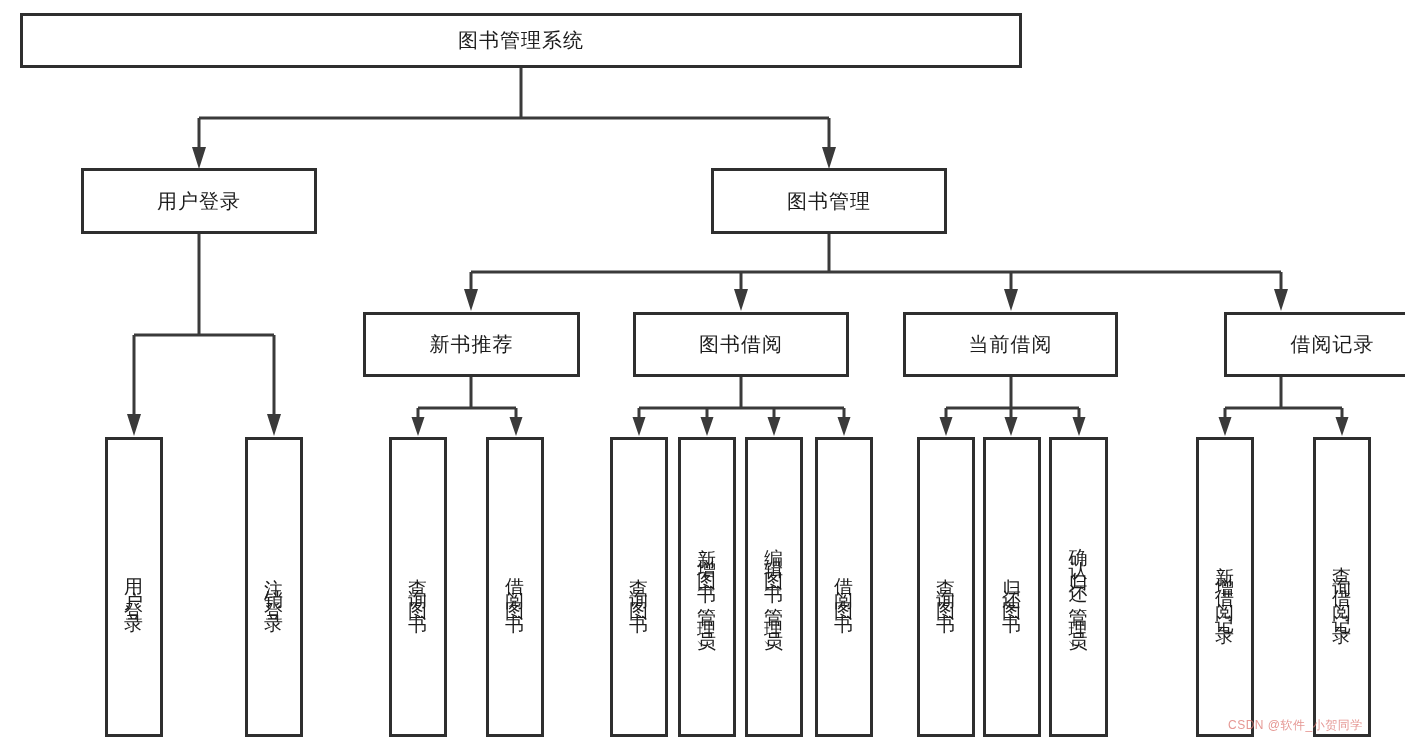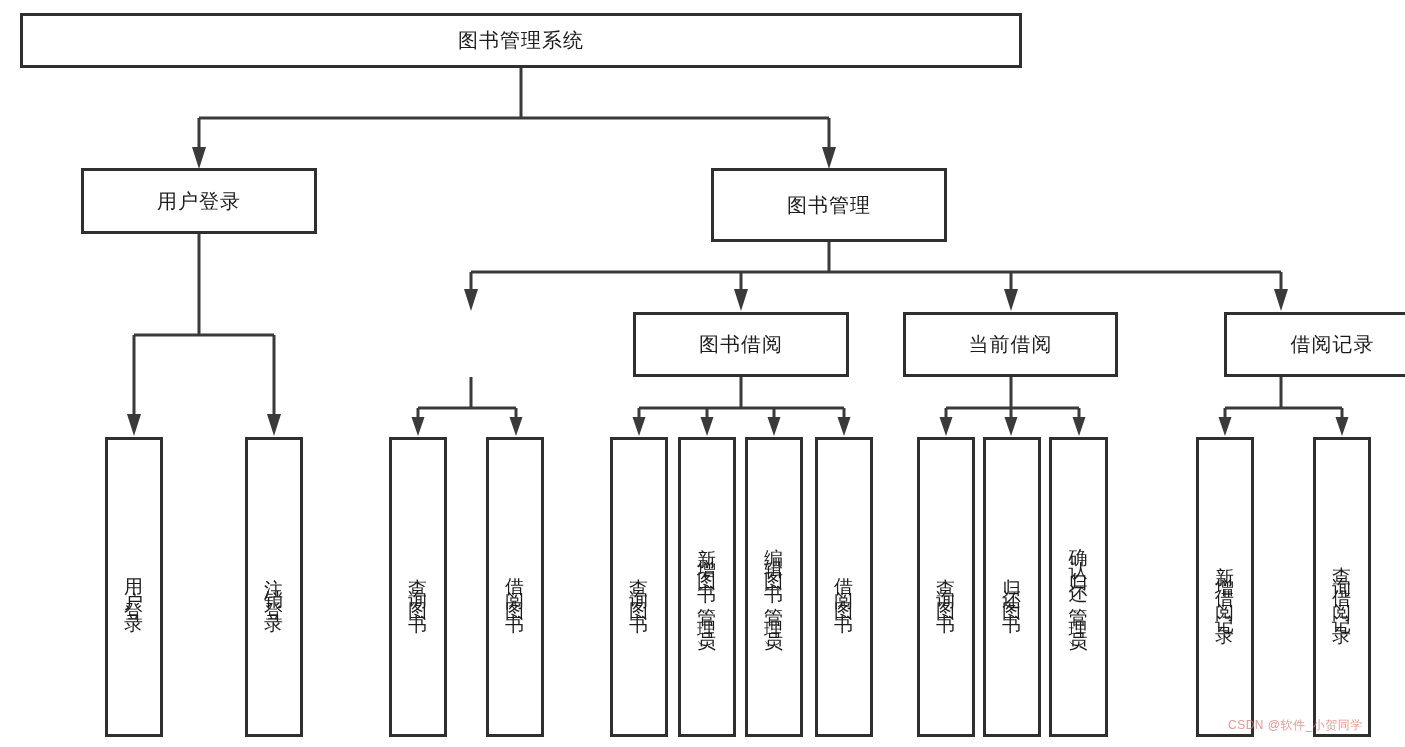--- a/index.html
+++ b/index.html
@@ -81,22 +81,23 @@
     </g>
     <g>
       <path class="line" d="M1281 377 V408 M1225 408 H1342 M1225 408 V419 M1342 408 V419"></path>
       <path class="arrow" d="M1218.5 417 L1231.5 417 L1225 436 Z M1335.5 417 L1348.5 417 L1342 436 Z"></path>
     </g>
   </svg>
 
   <div class="node h" style="left:20px; top:13px; width:1002px; height:55px;">图书管理系统</div>
 
   <div class="node h" style="left:81px; top:168px; width:236px; height:66px;">用户登录</div>
-  <div class="node h" style="left:711px; top:168px; width:236px; height:74px;">图书管理</div>
+  <div class="node h" style="left:711px; top:168px; width:236px; height:66px;">图书管理</div>
 
+  <div class="node h" style="left:363px; top:312px; width:217px; height:65px;">新书推荐</div>
   <div class="node h" style="left:903px; top:312px; width:215px; height:65px;">当前借阅</div>
   <div class="node h" style="left:633px; top:312px; width:216px; height:65px;">图书借阅</div>
   <div class="node h" style="left:1176px; top:312px; width:217px; height:65px;margin-left:48px;">借阅记录</div>
 
   <div class="node v" style="left:105px; top:437px; width:58px; height:300px;">用户登录</div>
   <div class="node v" style="left:245px; top:437px; width:58px; height:300px;">注销登录</div>
 
   <div class="node v" style="left:389px; top:437px; width:58px; height:300px;">查询图书</div>
   <div class="node v" style="left:486px; top:437px; width:58px; height:300px;">借阅图书</div>
 

